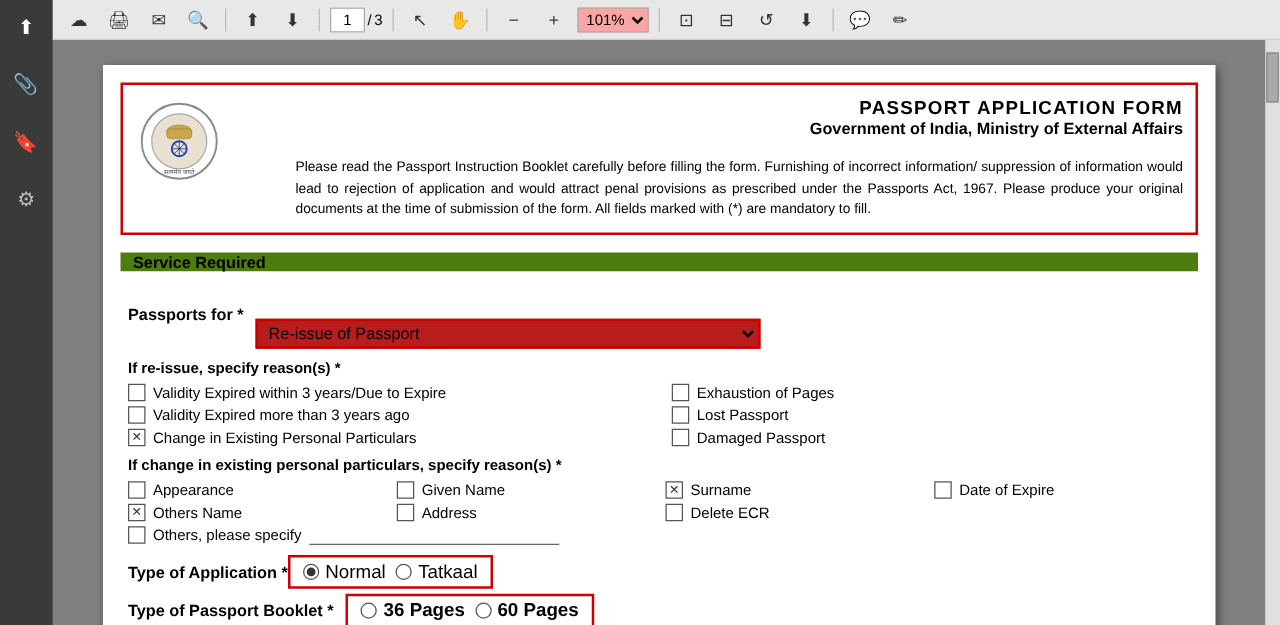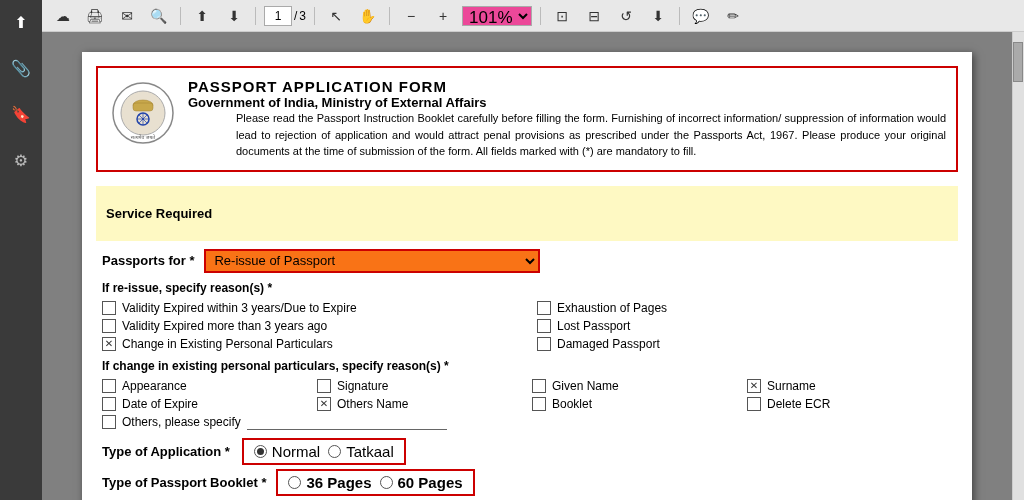--- a/index.html
+++ b/index.html
@@ -75,23 +75,23 @@
     .page-input {
       width: 28px;
       height: 20px;
       border: 1px solid #aaa;
       text-align: center;
       font-size: 12px;
       background: white;
     }
     .zoom-select {
       height: 20px;
-      font-size: 17px;
+      font-size: 12px;
       border: 1px solid #aaa;
-      background: #ec4899;
+      background: #fca5a5;
       padding: 0 2px;
     }
 
     
     .content-area {
       flex: 1;
       display: flex;
       overflow: hidden;
       background: #808080;
     }
@@ -136,22 +136,22 @@
     }
 
     
     .form-container {
       border: 2px solid #cc0000;
       margin: 14px;
       padding: 10px;
     }
 
     .form-header {
-      text-align: left;
-      margin-bottom: 0;
+      text-align: right;
+      margin-bottom: 16px;
     }
     .form-header .title1 {
       font-size: 15px;
       font-weight: bold;
       letter-spacing: 1px;
     }
     .form-header .title2 {
       font-size: 13px;
       font-weight: bold;
     }
@@ -173,22 +173,22 @@
 
     .form-intro-text {
       font-size: 11px;
       line-height: 1.5;
       text-align: justify;
       margin-left: 48px;
     }
 
     
     .section-header {
-      background: #fef9c3;
-      padding: 20px 10px;
+      background: #4d7c0f;
+      padding: 0 10px;
       font-weight: bold;
       font-size: 13px;
       margin: 0 14px;
     }
 
     .form-body {
       padding: 8px 20px;
     }
 
     .field-row {
@@ -198,26 +198,27 @@
       gap: 10px;
     }
 
     .field-label {
       font-weight: bold;
       font-size: 13px;
       white-space: nowrap;
     }
 
     .dropdown-select {
-      width: 336px;
+      width: 404px;
       height: 24px;
       border: 2px solid #cc0000;
       font-size: 13px;
       padding: 0 4px;
-      background: #f97316;
+      background: #b91c1c;
+      margin-top: 30px;
     }
 
     .sub-label {
       font-weight: bold;
       font-size: 12px;
       margin-bottom: 6px;
     }
 
     .checkbox-grid {
       display: grid;
@@ -277,21 +278,21 @@
       border: none;
       border-bottom: 1px solid #666;
       width: 200px;
       font-size: 12px;
       outline: none;
     }
 
     .type-application-row {
       display: flex;
       align-items: center;
-      gap: 12px;
+      gap: 0;
       margin-bottom: 4px;
     }
 
     .radio-group {
       display: flex;
       align-items: center;
       gap: 8px;
       border: 2px solid #cc0000;
       padding: 3px 10px;
     }
@@ -466,41 +467,37 @@
 
           <div class="personal-particulars-label">If change in existing personal particulars, specify reason(s) *</div>
 
           <div class="checkbox-grid-4">
             <div class="checkbox-item">
               <div class="checkbox-box"></div>
               <span>Appearance</span>
             </div>
             <div class="checkbox-item">
               <div class="checkbox-box"></div>
-              <span>Signature</span>
-            </div>
-            <div class="checkbox-item">
-              <div class="checkbox-box"></div>
               <span>Given Name</span>
             </div>
             <div class="checkbox-item">
               <div class="checkbox-box checked-x"></div>
               <span>Surname</span>
             </div>
             <div class="checkbox-item">
               <div class="checkbox-box"></div>
               <span>Date of Expire</span>
             </div>
             <div class="checkbox-item">
               <div class="checkbox-box checked-x"></div>
               <span>Others Name</span>
             </div>
             <div class="checkbox-item">
               <div class="checkbox-box"></div>
-              <span>Booklet</span>
+              <span>Address</span>
             </div>
             <div class="checkbox-item">
               <div class="checkbox-box"></div>
               <span>Delete ECR</span>
             </div>
           </div>
 
           <div class="others-row">
             <div class="checkbox-box"></div>
             <span>Others, please specify</span>

